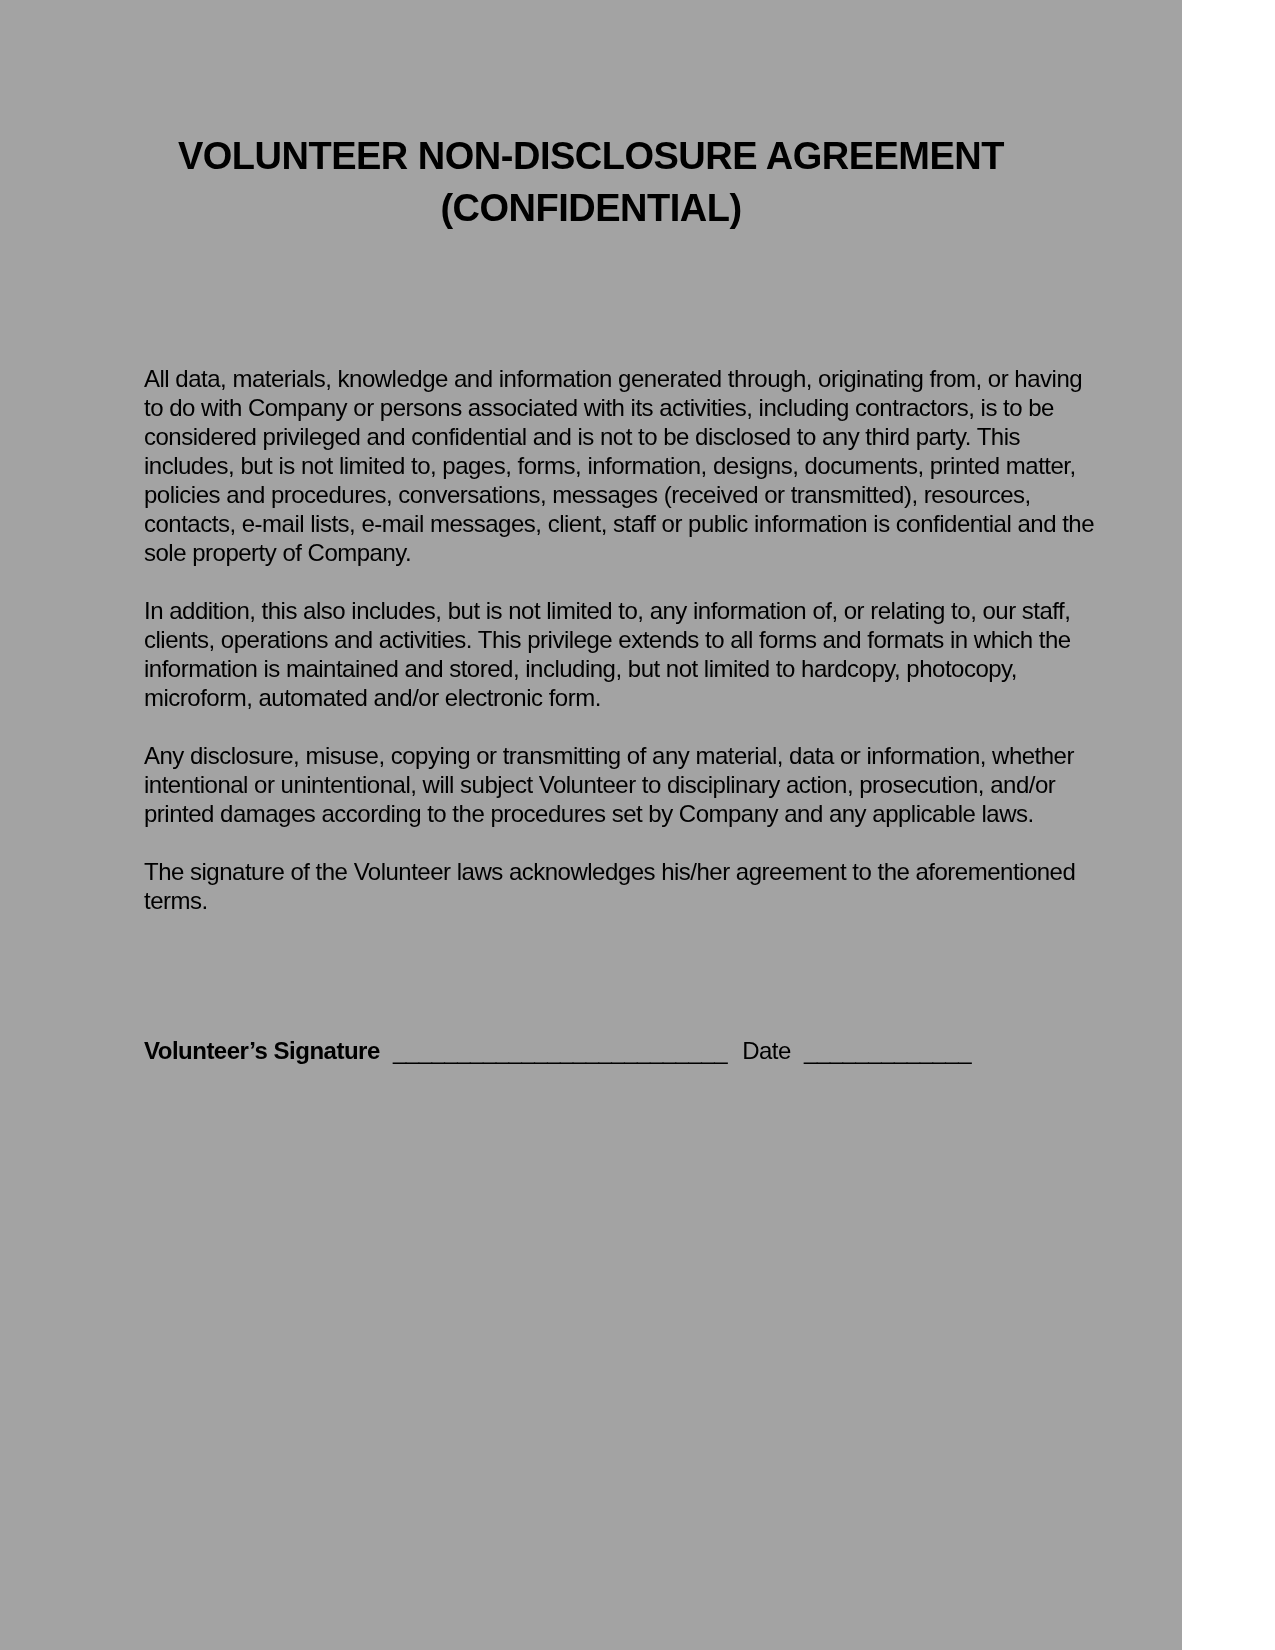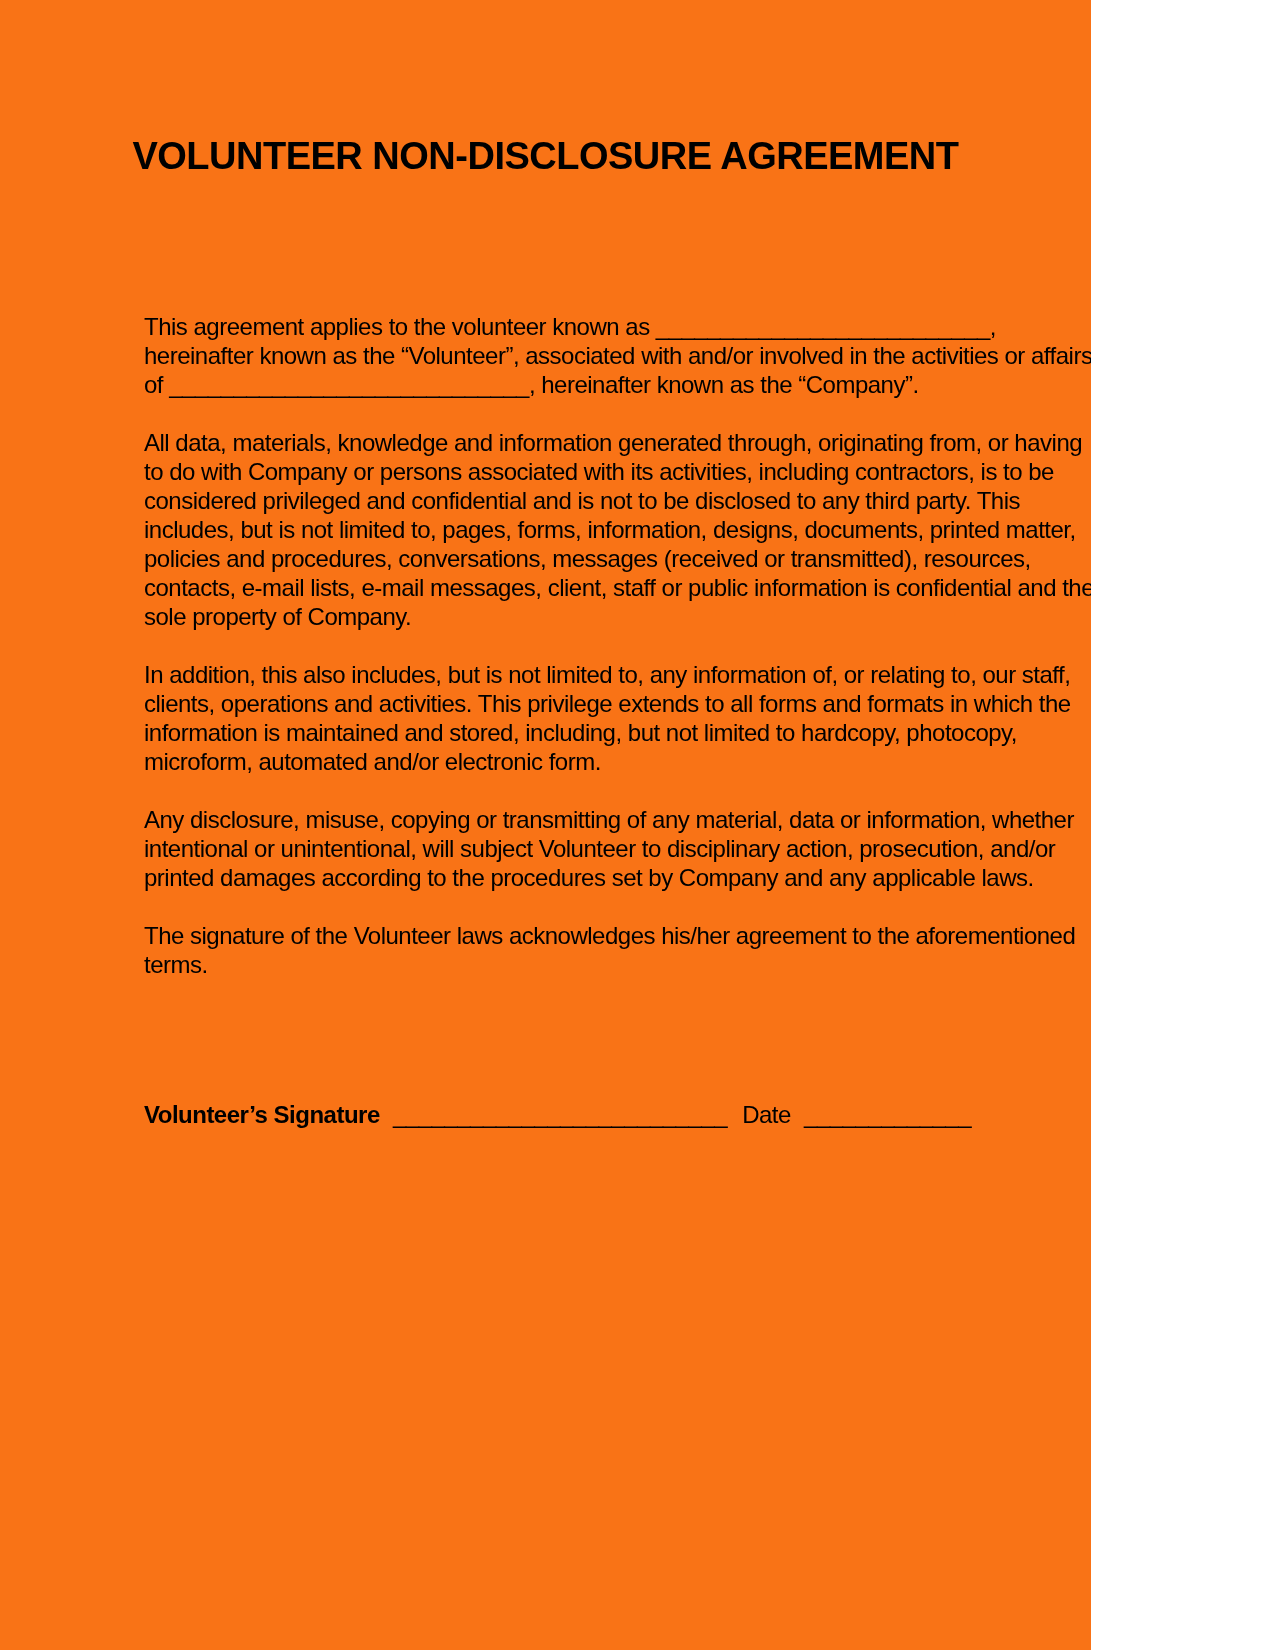--- a/index.html
+++ b/index.html
@@ -9,23 +9,23 @@
   }
   body {
     width: 1275px;
     height: 1650px;
     position: relative;
     font-family: "Liberation Sans", "DejaVu Sans", sans-serif;
     color: #000000;
     -webkit-font-smoothing: antialiased;
   }
   .page {
-    width: 1091px;
+    width: 1182px;
     height: 1650px;
-    background: #f97316;
+    background: #a3a3a3;
     overflow: hidden;
     box-sizing: border-box;
   }
   .doc-title {
     margin: 130px auto 0 auto;
     text-align: center;
     font-weight: bold;
     font-size: 38px;
     line-height: 52px;
     letter-spacing: -0.5px;
@@ -74,24 +74,24 @@
     margin-left: 9px;
   }
 </style>
 </head>
 <body>
 
 <div class="page">
 
   <h1 class="doc-title">
     <span class="title-line">VOLUNTEER NON-DISCLOSURE AGREEMENT</span>
+    <span class="title-line">(CONFIDENTIAL)</span>
   </h1>
 
   <div class="content">
-    <p>This agreement applies to the volunteer known as __________________________, hereinafter known as the “Volunteer”, associated with and/or involved in the activities or affairs of ____________________________, hereinafter known as the “Company”.</p>
     <p>All data, materials, knowledge and information generated through, originating from, or having to do with Company or persons associated with its activities, including contractors, is to be considered privileged and confidential and is not to be disclosed to any third party. This includes, but is not limited to, pages, forms, information, designs, documents, printed matter, policies and procedures, conversations, messages (received or transmitted), resources, contacts, e-mail lists, e-mail messages, client, staff or public information is confidential and the sole property of Company.</p>
     <p>In addition, this also includes, but is not limited to, any information of, or relating to, our staff, clients, operations and activities. This privilege extends to all forms and formats in which the information is maintained and stored, including, but not limited to hardcopy, photocopy, microform, automated and/or electronic form.</p>
     <p>Any disclosure, misuse, copying or transmitting of any material, data or information, whether intentional or unintentional, will subject Volunteer to disciplinary action, prosecution, and/or printed damages according to the procedures set by Company and any applicable laws.</p>
     <p>The signature of the Volunteer laws acknowledges his/her agreement to the aforementioned terms.</p>
   </div>
 
   <div class="signature-block">
     <p class="sig-row">
       <span class="bold-label">Volunteer’s Signature</span>
       <span class="blank">__________________________</span>

